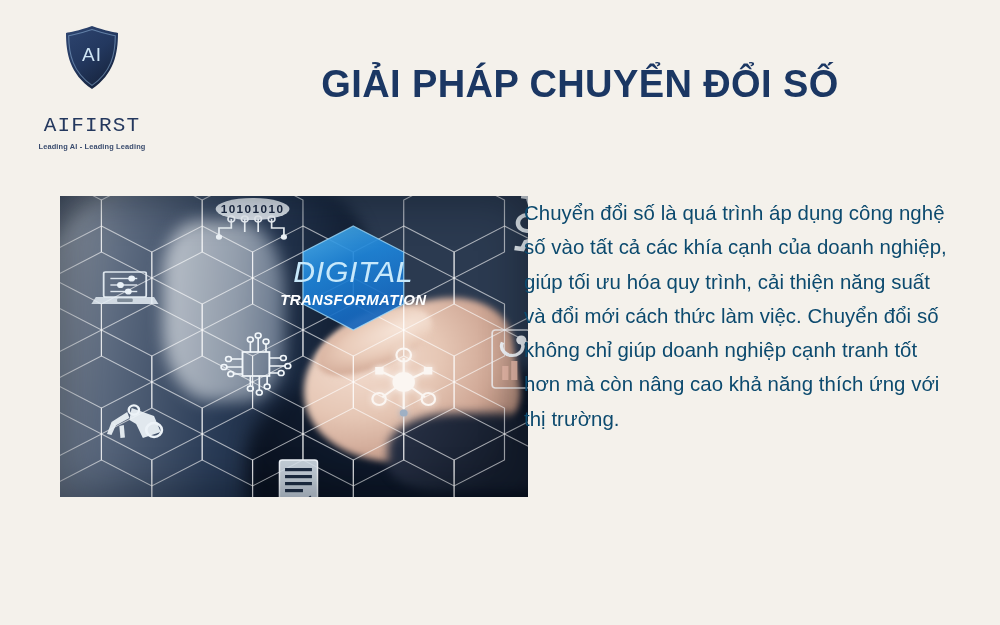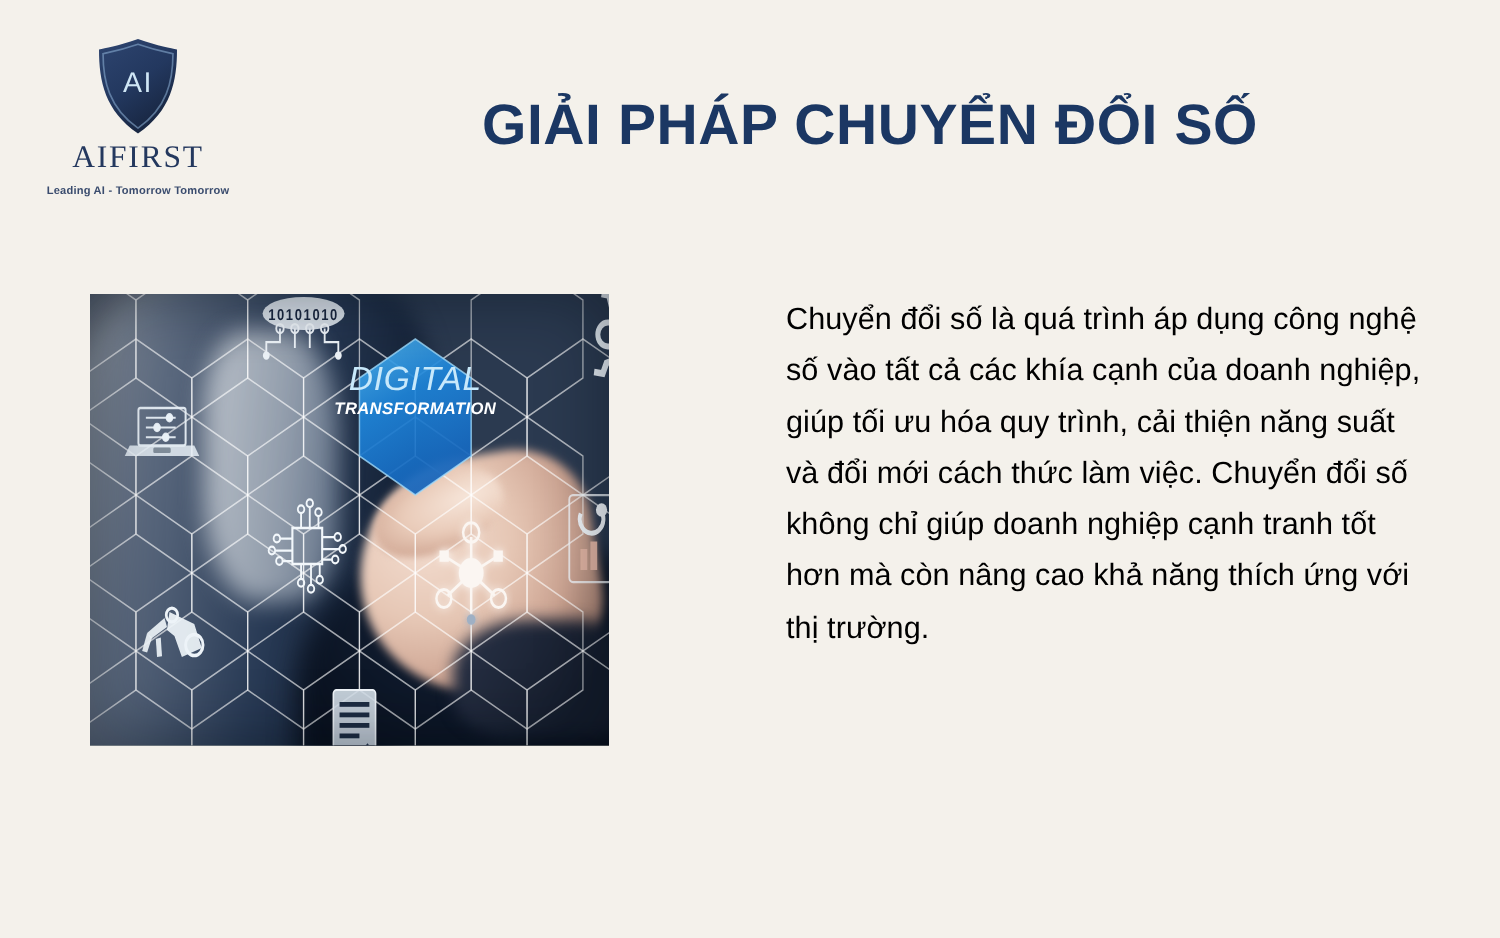--- a/index.html
+++ b/index.html
@@ -11,24 +11,24 @@
     overflow:hidden;
   }
 
   
   .logo-block{
     position:absolute; left:22px; top:24px;
     width:140px; text-align:center;
   }
   .shield-wrap{ width:60px; height:68px; margin:0 auto; }
   .brand-name{
-    margin-top:0;
+    margin-top:22px;
     font-size:21px; letter-spacing:1.2px; font-weight:400;
     color:#24385E;
-    font-family:Liberation Serif, serif;
+    font-family:Liberation Mono, monospace;
   }
   .brand-tag{
     margin-top:5px;
     font-size:7.4px; font-weight:bold; letter-spacing:.15px;
     color:#3A4C6E;
   }
 
   
   .title-block{
     position:absolute; left:180px; top:58px; width:800px;
@@ -39,21 +39,21 @@
     font-weight:bold;
     font-size:38px;
     letter-spacing:.4px;
     line-height:1.42;
     white-space:nowrap;
   }
 
   
   .photo{
     position:absolute; left:60px; top:196px;
-    width:346px; height:301px;
+    width:468px; height:301px;
     overflow:hidden;
     background:#fef9c3;
   }
   .photo-inner{ position:absolute; inset:0; }
 
   
   .bg-grad{
     position:absolute; inset:0;
     background:
       radial-gradient(ellipse 150px 220px at 14% 40%, #b9bcc0 0%, #8d9299 38%, #4d5a6d 70%, #2b3a50 100%),
@@ -109,21 +109,21 @@
 
   .photo-vignette{
     position:absolute; inset:0;
     box-shadow:inset 0 0 46px rgba(5,10,20,.45);
     pointer-events:none;
   }
 
   
   .body-copy{
     position:absolute; left:524px; top:196px; width:424px;
-    color:#000000;
+    color:#0c4a6e;
     font-size:20.4px;
     line-height:1.68;
     letter-spacing:.05px;
   }
 </style>
 </head>
 <body>
 
 <div class="logo-block">
   <div class="shield-wrap">
@@ -134,21 +134,21 @@
           <stop offset="55%" stop-color="#23385F"></stop>
           <stop offset="100%" stop-color="#17253F"></stop>
         </linearGradient>
       </defs>
       <path d="M30 2 C44 7,52 8,56 9 C56 30,52 50,30 65 C8 50,4 30,4 9 C8 8,16 7,30 2 Z" fill="url(#shg)" stroke="#3D5party"></path>
       <path d="M30 5.5 C43 10,50 11,53.3 11.8 C53.3 30,49.3 48,30 61.4 C10.7 48,6.7 30,6.7 11.8 C10 11,17 10,30 5.5 Z" fill="none" stroke="#8FB4D8" stroke-opacity=".55" stroke-width="1.1"></path>
       <text x="30" y="37" text-anchor="middle" font-family="Liberation Sans, sans-serif" font-size="19" font-weight="400" letter-spacing="1" fill="#CFE6F5">AI</text>
     </svg>
   </div>
   <div class="brand-name">AIFIRST</div>
-  <div class="brand-tag">Leading AI - Tomorrow Tomorrow</div>
+  <div class="brand-tag">Leading AI - Leading Leading</div>
 </div>
 
 <div class="title-block">
   <div class="title-line">GIẢI PHÁP CHUYỂN ĐỔI SỐ</div>
 </div>
 
 <div class="photo">
   <div class="photo-inner">
     <div class="bg-grad"></div>
     <div class="suit-body"></div>

